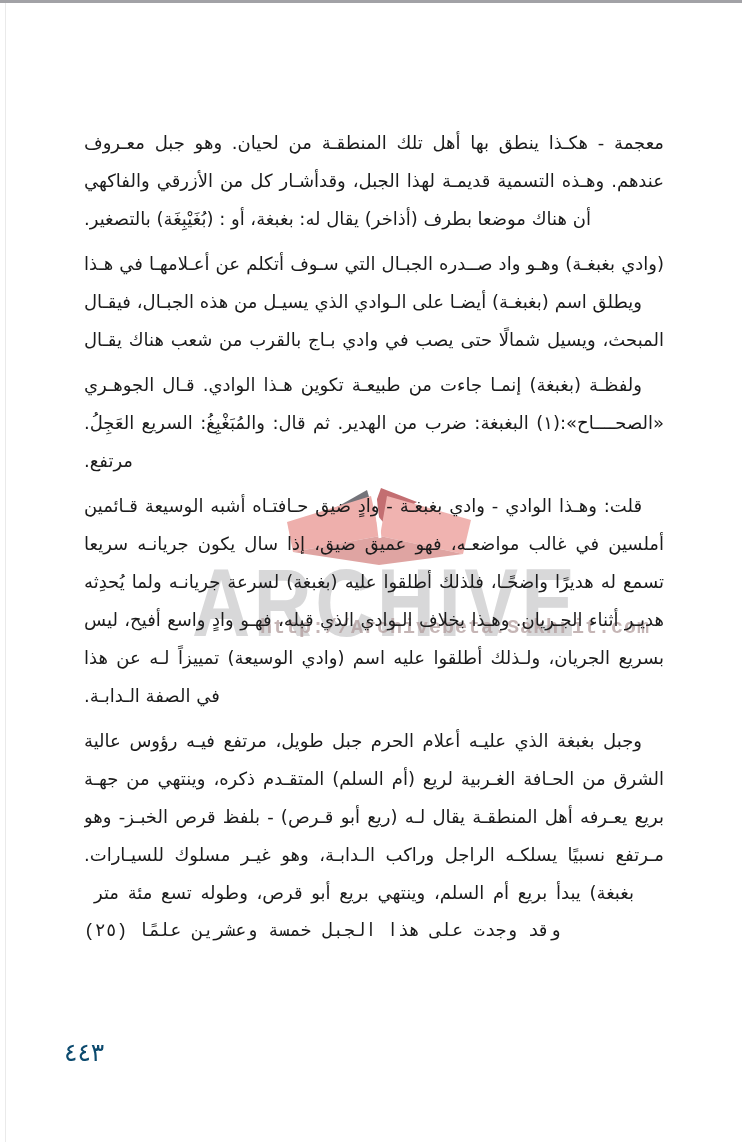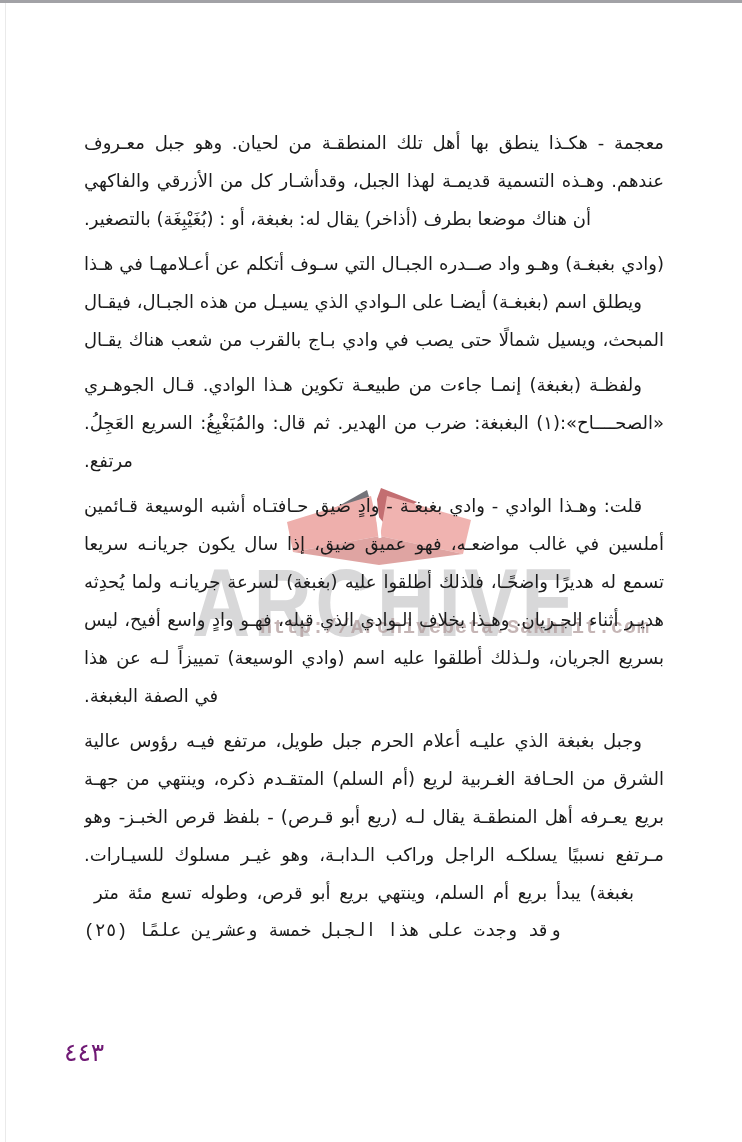--- a/index.html
+++ b/index.html
@@ -43,21 +43,21 @@
   .para { margin:0 0 7px 0; }
   .para.tight { margin-bottom:0; }
   .line { line-height:38px; height:38px; text-align:left; overflow:hidden; text-justify:inter-word; }
   .line.fill { text-align:justify; text-align-last:justify; }
   .line.ind  { padding-right:22px; }
   .line.ind2 { padding-right:30px; padding-left:10px; }
   .line.ind3 { padding-right:48px;font-family:Liberation Mono, monospace; }
 
   .pagenum {
     position:absolute; top:1038px; left:64px; z-index:1;
-    direction:rtl; font-size:25px; color:#701a75;
+    direction:rtl; font-size:25px; color:#0c4a6e;
   }
 </style>
 </head>
 <body>
 
 <div class="scan-top"></div>
 <div class="scan-left"></div>
 
 <div class="watermark">
   <div class="wm-logo">
@@ -93,21 +93,21 @@
     <div class="line fill">«الصحــــاح»:(١) البغبغة: ضرب من الهدير. ثم قال: والمُبَغْبِغُ: السريع العَجِلُ.</div>
     <div class="line">مرتفع.</div>
   </div>
 
   <div class="para">
     <div class="line fill ind">قلت: وهـذا الوادي - وادي بغبغـة - وادٍ ضيق حـافتـاه أشبه الوسيعة قـائمين</div>
     <div class="line fill">أملسين في غالب مواضعـه، فهو عميق ضيق، إذا سال يكون جريانـه سريعا منحدراً</div>
     <div class="line fill">تسمع له هديرًا واضحًـا، فلذلك أطلقوا عليه (بغبغة) لسرعة جريانـه ولما يُحدِثه من</div>
     <div class="line fill">هديـر أثناء الجـريان. وهـذا بخلاف الـوادي الذي قبله، فهـو وادٍ واسع أفيح، ليس</div>
     <div class="line fill">بسريع الجريان، ولـذلك أطلقوا عليه اسم (وادي الوسيعة) تمييزاً لـه عن هذا الوادي</div>
-    <div class="line">في الصفة البغبغة.</div>
+    <div class="line">في الصفة الـدابـة.</div>
   </div>
 
   <div class="para tight">
     <div class="line fill ind">وجبل بغبغة الذي عليـه أعلام الحرم جبل طويل، مرتفع فيـه رؤوس عالية ليست</div>
     <div class="line fill">الشرق من الحـافة الغـربية لريع (أم السلم) المتقـدم ذكره، وينتهي من جهـة الغَرْب</div>
     <div class="line fill">بريع يعـرفه أهل المنطقـة يقال لـه (ريع أبو قـرص) - بلفظ قرص الخبـز- وهو ريع</div>
     <div class="line fill">مـرتفع نسبيًا يسلكـه الراجل وراكب الـدابـة، وهو غيـر مسلوك للسيـارات. و(جبل</div>
   </div>
 
   <div class="para tight">

